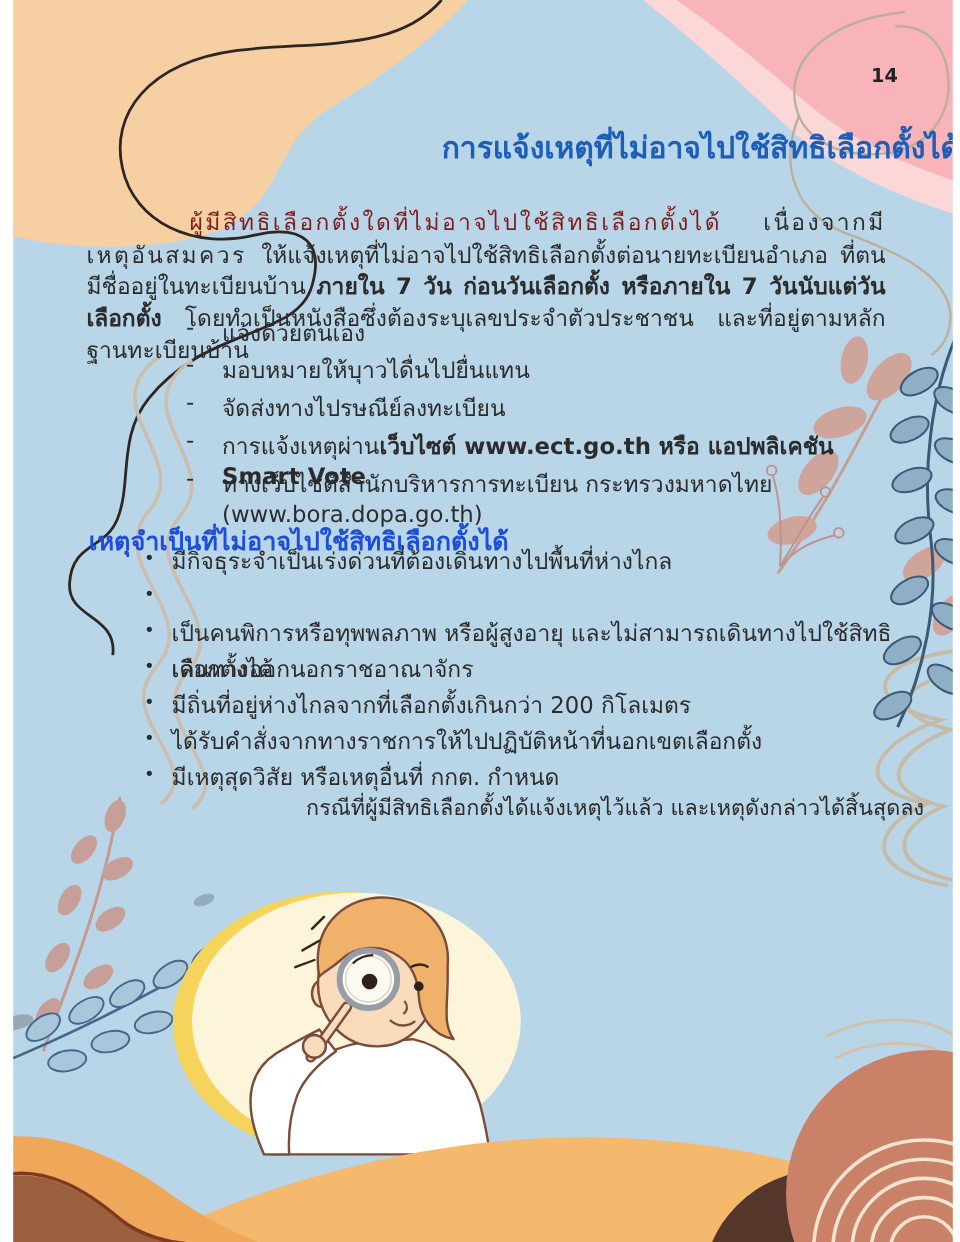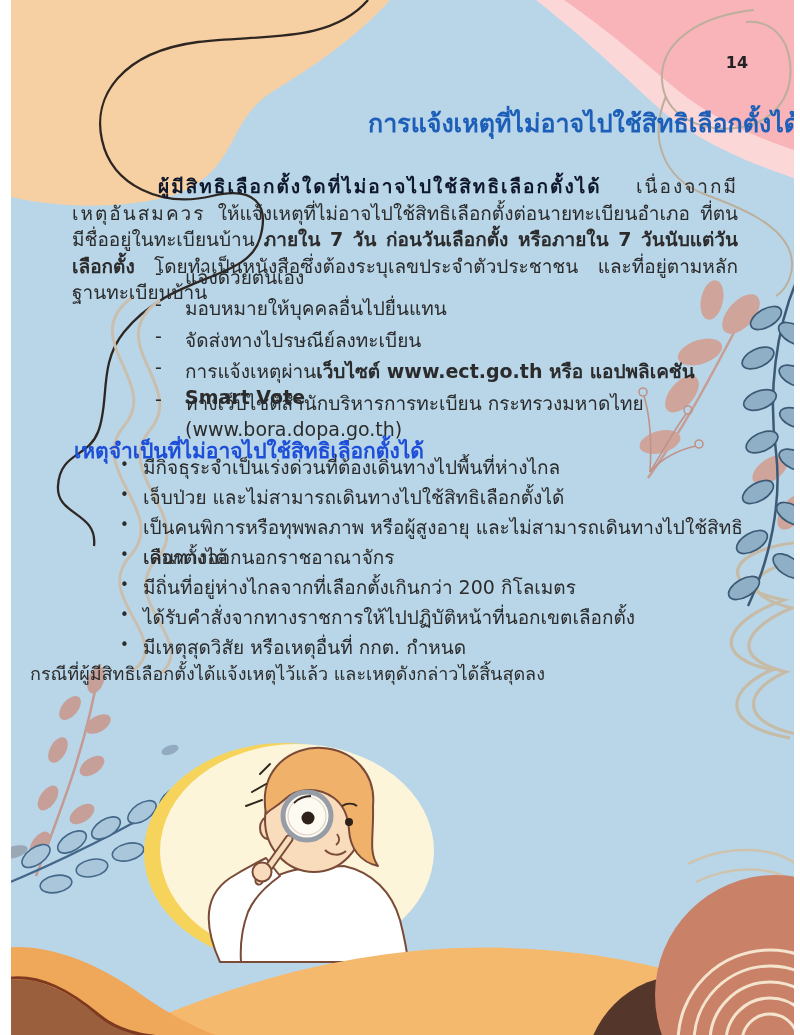--- a/index.html
+++ b/index.html
@@ -10,33 +10,33 @@
   .margin-right{right:0;width:6px;}
   svg.decor{position:absolute;left:0;top:0;z-index:1;}
   .content{position:absolute;left:0;top:0;width:100%;height:100%;z-index:3;color:#2b2b2b;}
   .page-num{position:absolute;left:710px;top:53px;width:54px;text-align:center;
     font-size:16px;font-weight:bold;color:#222;}
   .title{position:absolute;left:0;top:86px;width:100%;text-align:right;
     font-size:25px;font-weight:bold;color:#1d5fb8;}
   .intro{position:absolute;left:72px;top:154px;width:666px;font-size:19px;
     line-height:26.5px;text-align:justify;}
   .intro .indent{display:inline-block;width:86px;}
-  .intro .lead{color:#0f172a;font-weight:bold;letter-spacing:2px;}
+  .intro .lead{color:#7f1d1d;font-weight:normal;letter-spacing:2px;}
   .intro .spaced{letter-spacing:2px;}
   .intro .bold{font-weight:bold;}
   .dash-list{position:absolute;left:155px;top:262px;width:600px;font-size:19px;}
   .dash-item{display:flex;gap:18px;height:31.4px;align-items:flex-start;}
   .dash-item .marker{width:12px;flex:none;}
   .dash-item .bold{font-weight:bold;}
   .reasons-heading{position:absolute;left:74px;top:417px;font-size:21px;
     font-weight:bold;color:#1d4ed8;}
   .bullet-list{position:absolute;left:120px;top:452px;width:640px;font-size:19px;}
   .bullet-item{display:flex;gap:13px;height:30px;align-items:flex-start;}
   .bullet-item .marker{width:10px;flex:none;font-size:15px;line-height:26px;}
-  .closing{position:absolute;left:30px;top:660px;width:740px;text-align:left;
+  .closing{position:absolute;left:30px;top:660px;width:740px;text-align:right;
     font-size:18px;line-height:28px;}
 </style>
 </head>
 <body>
 
 <div class="page">
 
   <svg class="decor" width="800" height="1035" viewBox="0 0 800 1035">
     <defs>
       <clipPath id="terraclip">
@@ -189,21 +189,21 @@
 
     <p class="intro"><span class="indent"></span><span class="lead">ผู้มีสิทธิเลือกตั้งใดที่ไม่อาจไปใช้สิทธิเลือกตั้งได้</span><span class="spaced"> เนื่องจากมีเหตุอันสมควร </span><span>ให้แจ้งเหตุที่ไม่อาจไปใช้สิทธิเลือกตั้งต่อนายทะเบียนอำเภอ ที่ตนมีชื่ออยู่ในทะเบียนบ้าน </span><span class="bold">ภายใน 7 วัน ก่อนวันเลือกตั้ง หรือภายใน 7 วันนับแต่วันเลือกตั้ง</span><span> โดยทำเป็นหนังสือซึ่งต้องระบุเลขประจำตัวประชาชน และที่อยู่ตามหลักฐานทะเบียนบ้าน</span></p>
 
     <div class="dash-list">
       <div class="dash-item">
         <span class="marker">-</span>
         <span>แจ้งด้วยตนเอง</span>
       </div>
       <div class="dash-item">
         <span class="marker">-</span>
-        <span>มอบหมายให้บุคคลอื่นไปยื่นแทน</span>
+        <span>มอบหมายให้บุาวไดื่นไปยื่นแทน</span>
       </div>
       <div class="dash-item">
         <span class="marker">-</span>
         <span>จัดส่งทางไปรษณีย์ลงทะเบียน</span>
       </div>
       <div class="dash-item">
         <span class="marker">-</span>
         <span><span>การแจ้งเหตุผ่าน</span><span class="bold">เว็บไซต์ www.ect.go.th หรือ แอปพลิเคชัน Smart Vote</span></span>
       </div>
       <div class="dash-item">
@@ -214,21 +214,20 @@
 
     <h2 class="reasons-heading">เหตุจำเป็นที่ไม่อาจไปใช้สิทธิเลือกตั้งได้</h2>
 
     <div class="bullet-list">
       <div class="bullet-item">
         <span class="marker">•</span>
         <span>มีกิจธุระจำเป็นเร่งด่วนที่ต้องเดินทางไปพื้นที่ห่างไกล</span>
       </div>
       <div class="bullet-item">
         <span class="marker">•</span>
-        <span>เจ็บป่วย และไม่สามารถเดินทางไปใช้สิทธิเลือกตั้งได้</span>
       </div>
       <div class="bullet-item">
         <span class="marker">•</span>
         <span>เป็นคนพิการหรือทุพพลภาพ หรือผู้สูงอายุ และไม่สามารถเดินทางไปใช้สิทธิเลือกตั้งได้</span>
       </div>
       <div class="bullet-item">
         <span class="marker">•</span>
         <span>เดินทางออกนอกราชอาณาจักร</span>
       </div>
       <div class="bullet-item">

